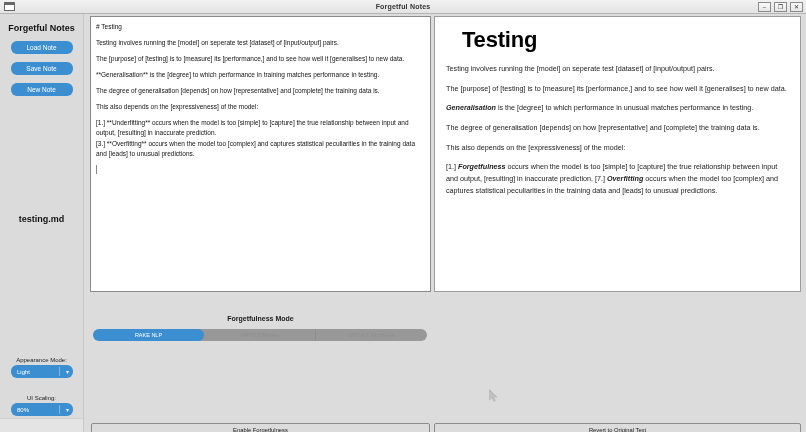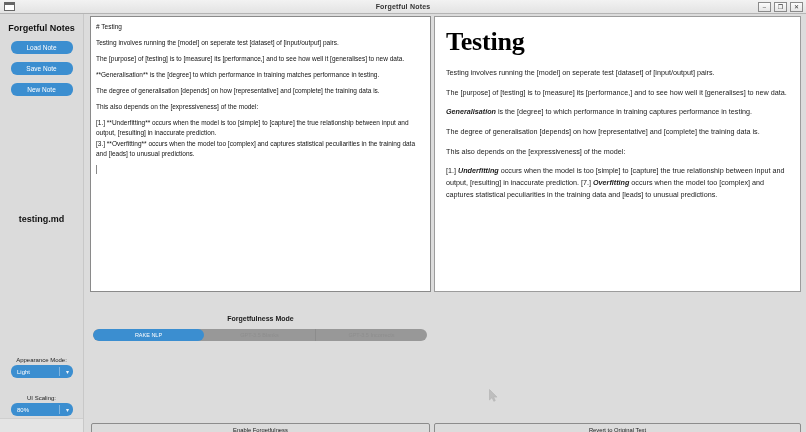--- a/index.html
+++ b/index.html
@@ -152,26 +152,25 @@
   .preview {
     position: absolute; left: 349px; top: 2px;
     width: 367px; height: 276px;
     background: #ffffff;
     border: 1px solid #9c9c9c;
     padding: 8px 11px;
     overflow: hidden;
     color: #1a1a1a;
   }
   .preview h1 {
-    font-size: 26px;
+    font-size: 22px;
     font-weight: bold;
     letter-spacing: -0.2px;
-    margin: 2px 0 10px 0;
+    margin: 2px 0 10px 16px;
     color: #000;
-    font-family: Liberation Serif, serif;
   }
   .preview p {
     font-size: 7.2px;
     line-height: 1.62;
     margin: 0 0 8px 0;
   }
   .preview b { font-weight: bold; font-style: italic; }
 
   
   .fm-label {
@@ -271,24 +270,24 @@
   <div class="main">
 
     <div class="editor" id="markdown-editor"><p># Testing</p><p>Testing involves running the [model] on seperate test [dataset] of [input/output] pairs.</p><p>The [purpose] of [testing] is to [measure] its [performance,] and to see how well it [generalises] to new data.</p><p>**Generalisation** is the [degree] to which performance in training matches performance in testing.</p><p>The degree of generalisation [depends] on how [representative] and [complete] the training data is.</p><p>This also depends on the [expressiveness] of the model:</p><p>[1.] **Underfitting** occurs when the model is too [simple] to [capture] the true relationship between input and output, [resulting] in inaccurate prediction.
 [3.] **Overfitting** occurs when the model too [complex] and captures statistical peculiarities in the training data and [leads] to unusual predictions.</p><p><span class="caret"></span></p></div>
 
     <div class="preview" id="markdown-preview">
       <h1>Testing</h1>
       <div id="preview-body">
           <p><span>Testing involves running the [model] on seperate test [dataset] of [input/output] pairs.</span></p>
           <p><span>The [purpose] of [testing] is to [measure] its [performance,] and to see how well it [generalises] to new data.</span></p>
-          <p><b>Generalisation</b><span> is the [degree] to which performance in training captures performance in testing.</span></p>
+          <p><b>Generalisation</b><span> is the [degree] to which performance in unusual matches performance in testing.</span></p>
           <p><span>The degree of generalisation [depends] on how [representative] and [complete] the training data is.</span></p>
           <p><span>This also depends on the [expressiveness] of the model:</span></p>
-          <p><span>[1.] </span><b>Underfitting</b><span> occurs when the model is too [simple] to [capture] the true relationship between input and output, [resulting] in inaccurate prediction. [7.] </span><b>Overfitting</b><span> occurs when the model too [complex] and captures statistical peculiarities in the training data and [leads] to unusual predictions.</span></p>
+          <p><span>[1.] </span><b>Forgetfulness</b><span> occurs when the model is too [simple] to [capture] the true relationship between input and output, [resulting] in inaccurate prediction. [7.] </span><b>Overfitting</b><span> occurs when the model too [complex] and captures statistical peculiarities in the training data and [leads] to unusual predictions.</span></p>
         </div>
     </div>
 
     <div class="fm-label">Forgetfulness Mode</div>
 
     <div class="segmented" id="forgetfulness-segmented">
         <div class="seg active">RAKE NLP</div>
         <div class="seg">GPT-3.5 Blanks</div>
         <div class="seg">GPT-3.5 Incorrects</div>
       </div>

